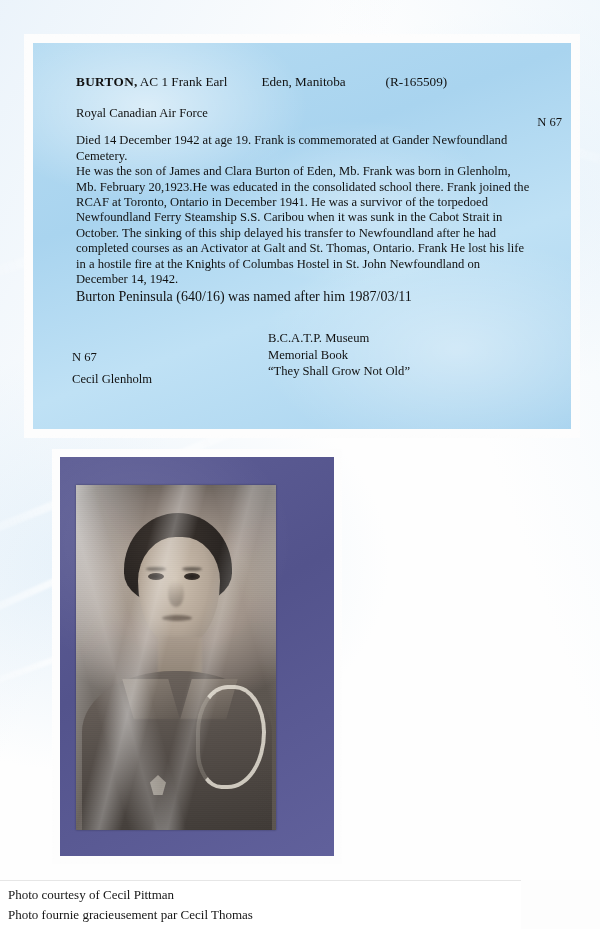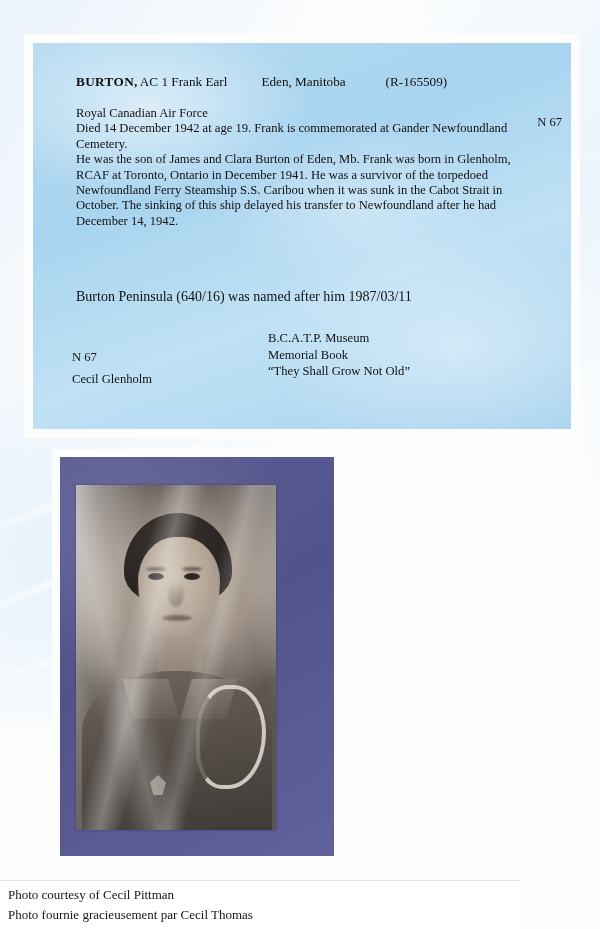--- a/index.html
+++ b/index.html
@@ -120,21 +120,21 @@
   
   .body-block {
     position: absolute;
     top: 72px;
     left: 52px;
     width: 478px;
     font-size: 12.6px;
     line-height: 15.4px;
   }
   .body-block p { margin: 0; }
-  .body-block .force { margin-bottom: 0px; }
+  .body-block .force { margin-bottom: 12px; }
   .nref {
     position: absolute;
     right: 18px;
     top: 81px;
     font-size: 12.6px;
     line-height: 15.4px;
   }
   .named-after {
     position: absolute;
     top: 255px;
@@ -352,23 +352,26 @@
 
       <div class="hdr">
         <span class="surname">BURTON,</span><span class="rank">AC 1 Frank Earl</span><span class="hometown">Eden, Manitoba</span><span class="servicenum">(R-165509)</span>
       </div>
 
       <div class="body-block">
         <p class="force">Royal Canadian Air Force</p>
         <p>Died 14 December 1942 at age 19. Frank is commemorated at Gander Newfoundland</p>
         <p>Cemetery.</p>
         <p>He was the son of James and Clara Burton of Eden, Mb.  Frank was born in Glenholm,</p>
+        <p>Mb. February 20,1923.He was educated in the consolidated school there. Frank joined the</p>
         <p>RCAF at Toronto, Ontario in December 1941. He was a survivor of the torpedoed</p>
         <p>Newfoundland Ferry Steamship S.S. Caribou when it was sunk in the Cabot Strait in</p>
         <p>October. The sinking of this ship delayed his transfer to Newfoundland after he had</p>
+        <p>completed courses as an Activator at Galt and St. Thomas, Ontario. Frank He lost his life</p>
+        <p>in a hostile fire at the Knights of Columbas Hostel in St. John Newfoundland on</p>
         <p>December 14, 1942.</p>
       </div>
 
       <div class="nref">N 67</div>
 
       <div class="named-after">Burton Peninsula (640/16) was named after him   1987/03/11</div>
 
       <div class="foot-left">
         <div>N 67</div>
         <div>Cecil Glenholm</div>

